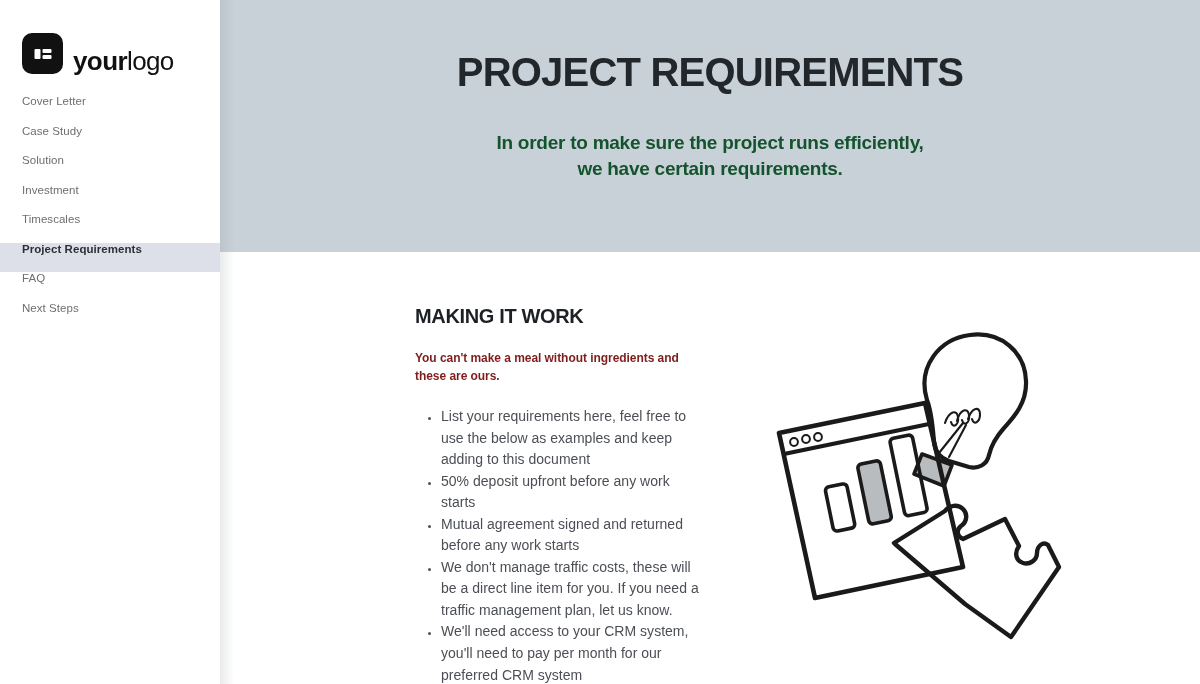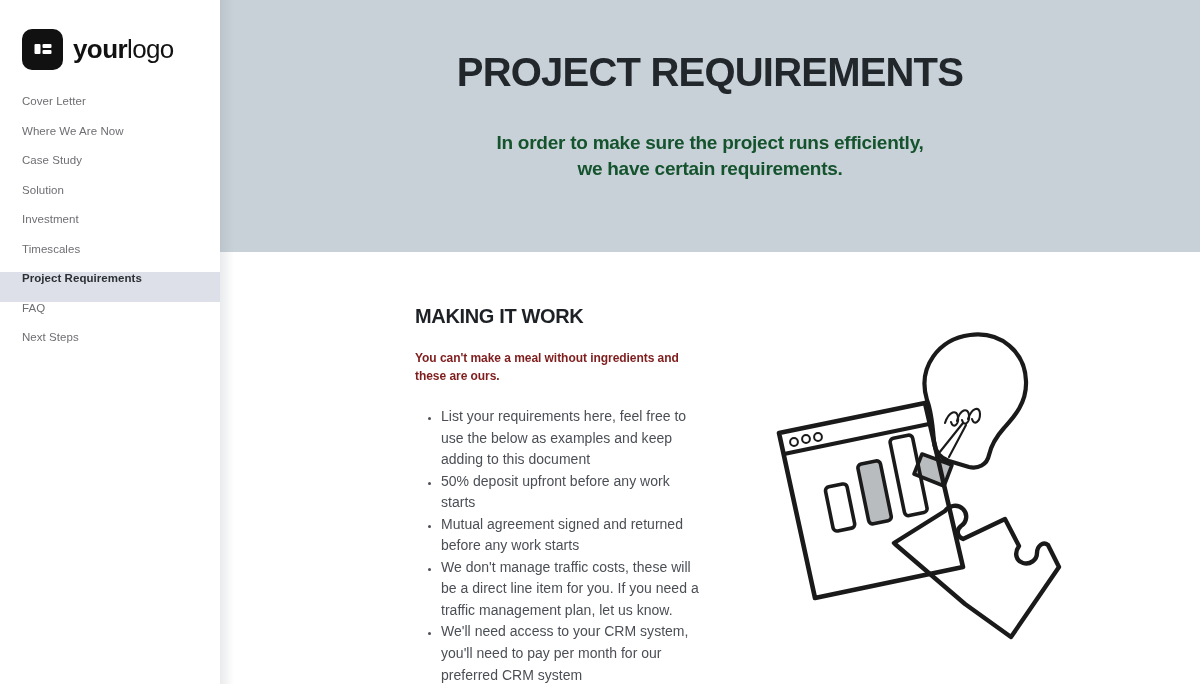--- a/index.html
+++ b/index.html
@@ -42,21 +42,21 @@
     left: 220px;
     width: 14px;
     height: 684px;
     background: linear-gradient(to right, rgba(120,128,140,0.16), rgba(120,128,140,0.0));
     pointer-events: none;
     z-index: 6;
   }
 
   .logo-row {
     display: flex;
-    align-items: center;
+    align-items: flex-end;
     gap: 10px;
     padding: 24px 0 0 22px;
     height: 74px;
   }
 
   .logo-mark {
     width: 41px;
     height: 41px;
     border-radius: 10px;
     background: #111111;
@@ -207,23 +207,20 @@
         </svg>
       </span>
       <span class="logo-text">
         <span class="lt-bold">your</span><span class="lt-light">logo</span>
       </span>
     </div>
 
     <nav class="nav">
       <div class="nav-item">
           <span>Cover Letter</span>
-        </div>
-      <div class="nav-item">
-          <span>Where We Are Now</span>
         </div>
       <div class="nav-item">
           <span>Case Study</span>
         </div>
       <div class="nav-item">
           <span>Solution</span>
         </div>
       <div class="nav-item">
           <span>Investment</span>
         </div>

